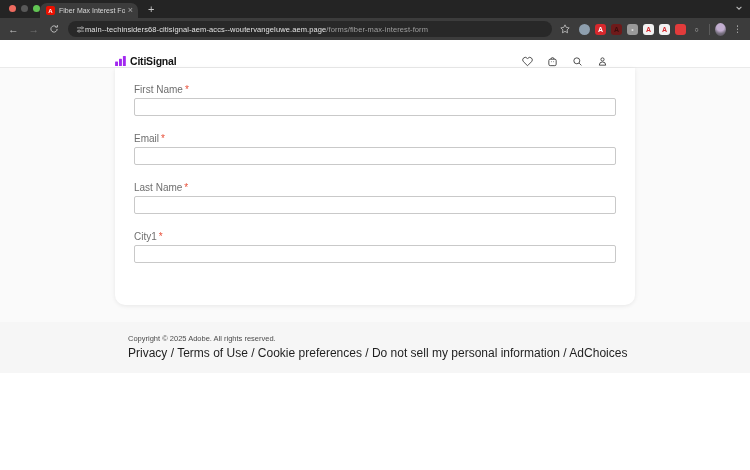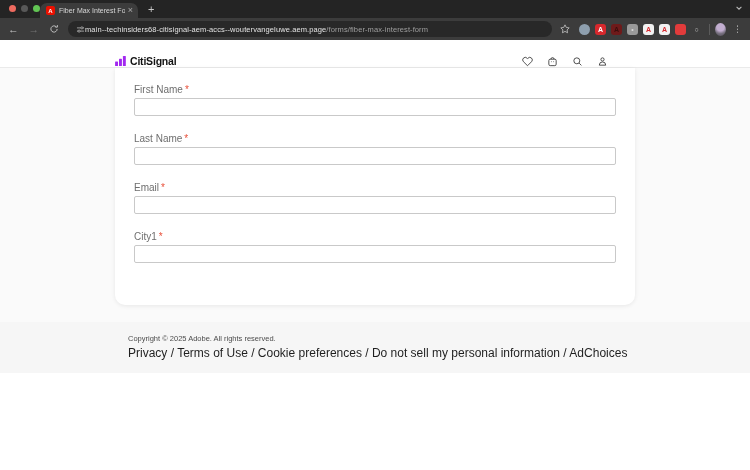--- a/index.html
+++ b/index.html
@@ -156,25 +156,25 @@
   </div>
 </header>
 
 <div class="content">
   <div class="card">
     <div class="field-group">
       <div class="field-label"><span>First Name</span><span class="required">*</span></div>
       <input class="text-input" type="text" value="" style="">
     </div>
     <div class="field-group">
-      <div class="field-label"><span>Last Name</span><span class="required">*</span></div>
+      <div class="field-label"><span>Email</span><span class="required">*</span></div>
       <input class="text-input" type="text" value="" style="">
     </div>
     <div class="field-group">
-      <div class="field-label"><span>Email</span><span class="required">*</span></div>
+      <div class="field-label"><span>Last Name</span><span class="required">*</span></div>
       <input class="text-input" type="text" value="" style="">
     </div>
     <div class="field-group">
       <div class="field-label"><span>City1</span><span class="required">*</span></div>
       <input class="text-input" type="text" value="" style="">
     </div>
   </div>
 </div>
 
 <footer class="footer">

